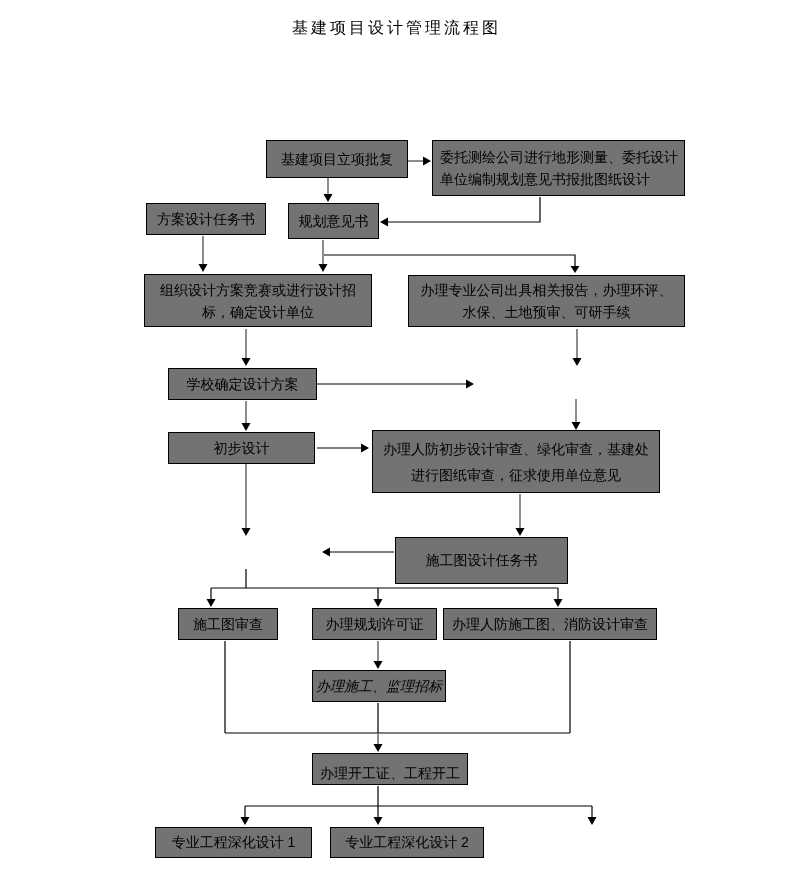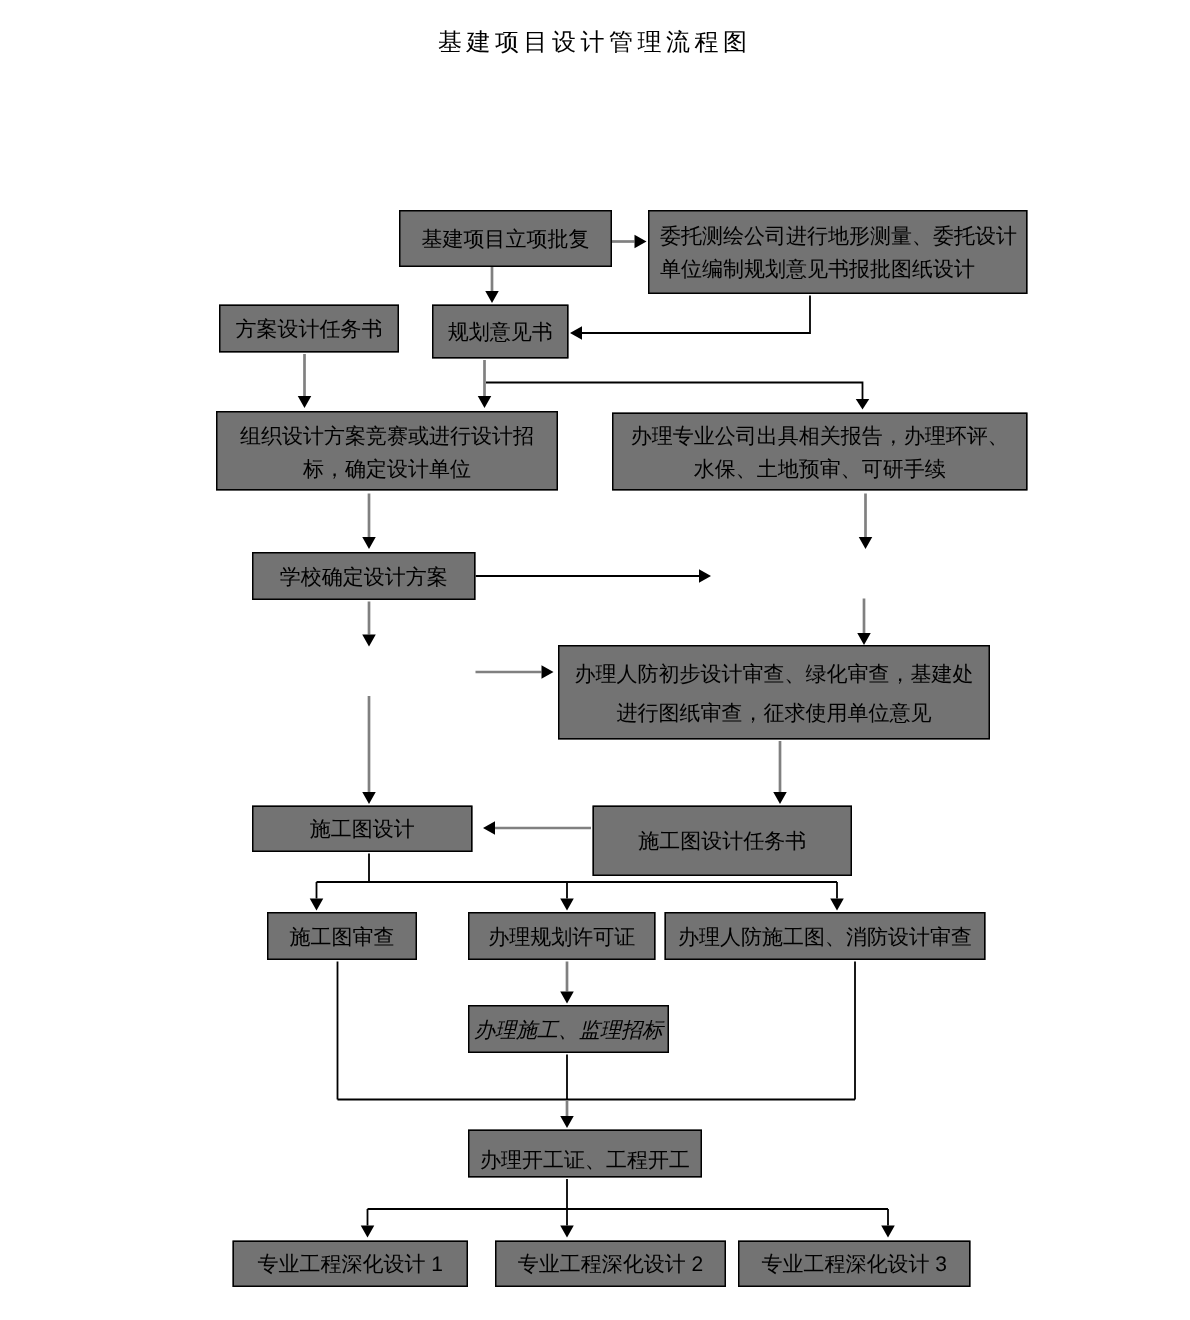--- a/index.html
+++ b/index.html
@@ -134,26 +134,26 @@
       <span>组织设计方案竞赛或进行设计招</span>
       <span>标，确定设计单位</span>
     </div>
   <div class="node n5 lh22">
       <span>办理专业公司出具相关报告，办理环评、</span>
       <span>水保、土地预审、可研手续</span>
     </div>
   <div class="node n6">
       <span>学校确定设计方案</span>
     </div>
+  <div class="node n8">
+      <span>初步设计</span>
+    </div>
   <div class="node n9 lh26">
       <span>办理人防初步设计审查、绿化审查，基建处</span>
       <span>进行图纸审查，征求使用单位意见</span>
-    </div>
-  <div class="node n10">
-      <span>施工图设计</span>
     </div>
   <div class="node n11">
       <span>施工图设计任务书</span>
     </div>
   <div class="node n12">
       <span>施工图审查</span>
     </div>
   <div class="node n13">
       <span>办理规划许可证</span>
     </div>
@@ -165,17 +165,14 @@
     </div>
   <div class="node n16">
       <span>办理开工证、工程开工</span>
     </div>
   <div class="node n17">
       <span>专业工程深化设计 1</span>
     </div>
   <div class="node n18">
       <span>专业工程深化设计 2</span>
     </div>
-  <div class="node n19">
-      <span>专业工程深化设计 3</span>
-    </div>
 
 </div>
 
 </body></html>

